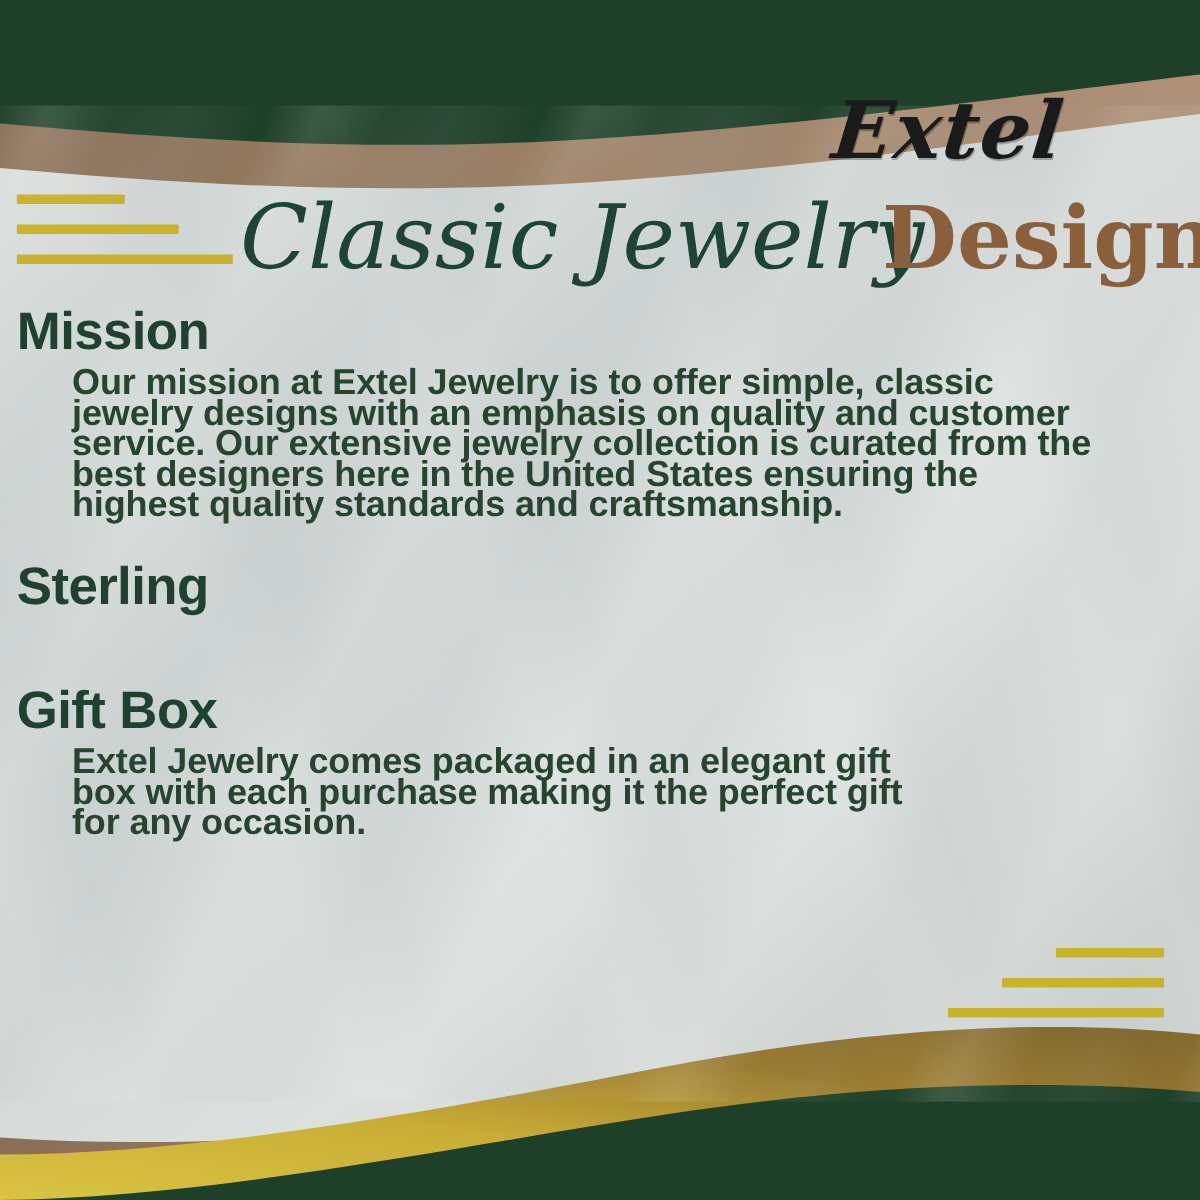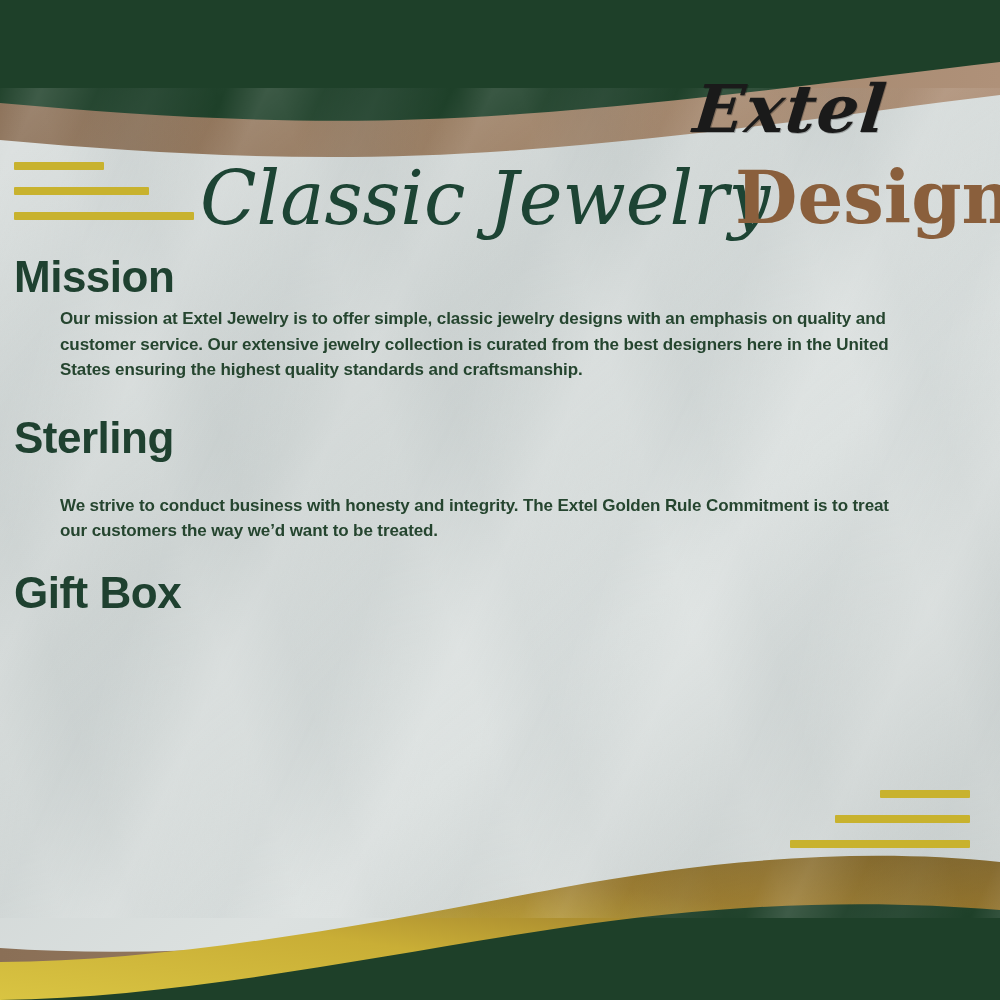--- a/index.html
+++ b/index.html
@@ -83,21 +83,21 @@
     color:#1F4130;
     font-size:44px;
     line-height:50px;
     margin:0 0 4px 14px;
     letter-spacing:-0.5px;
   }
   .sec-body{
     font-family:"Liberation Sans", sans-serif;
     font-weight:600;
     color:#25452F;
-    font-size:17px;
+    font-size:30px;
     line-height:25.6px;
     margin:0 0 0 60px;
     max-width:912px;
     letter-spacing:-0.1px;
   }
   .sec-gap-1{height:30px;}
   .sec-gap-2{height:26px;}
   .sec-gap-3{height:24px;}
 </style>
 </head>
@@ -174,24 +174,24 @@
 
       <div class="sec-gap-1"></div>
 
       <div class="section">
         <h2 class="sec-head">Sterling</h2>
       </div>
 
       <div class="sec-gap-2"></div>
 
       <div class="section">
-        <p class="sec-body">We strive to conduct business with honesty and integrity. The Extel Golden Rule Commitment is to treat our customers the way we’d want to be treated.</p>
       </div>
 
       <div class="sec-gap-3"></div>
 
       <div class="section">
         <h2 class="sec-head">Gift Box</h2>
+        <p class="sec-body" style="max-width:700px">Extel Jewelry comes packaged in an elegant gift box with each purchase making it the perfect gift for any occasion.</p>
       </div>
 
     </div>
   </div>
 </div>
 
 </body></html>

